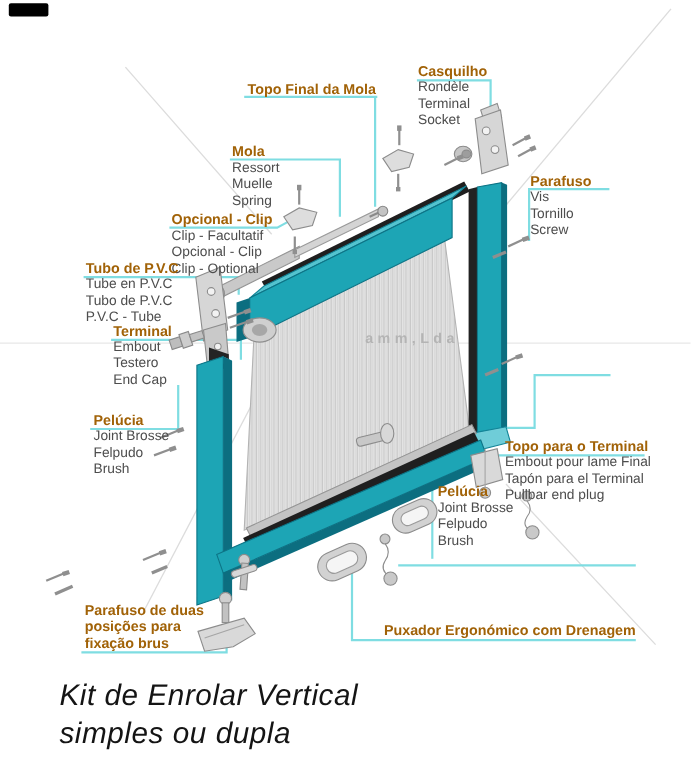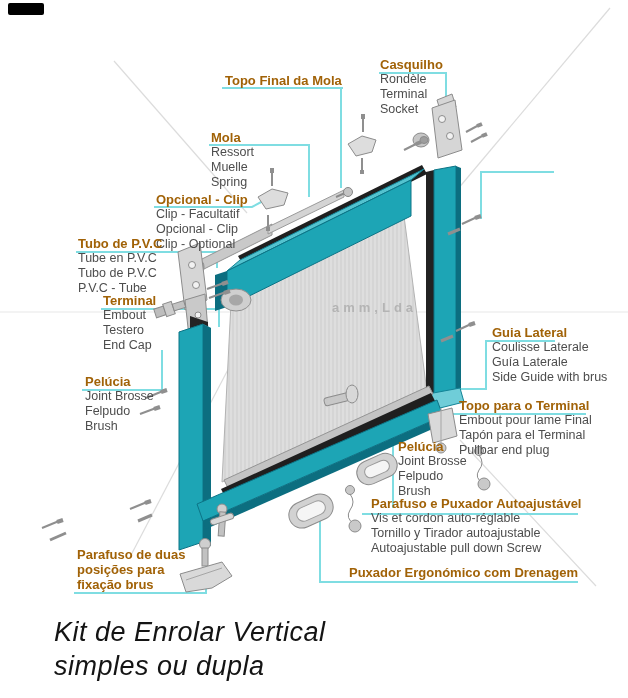--- a/index.html
+++ b/index.html
@@ -225,20 +225,26 @@
     <div class="b">Topo Final da Mola</div>
   </div>
 
   <div class="lbl" style="left:380px;top:57px">
     <div class="b">Casquilho</div>
     <div>Rondèle</div>
     <div>Terminal</div>
     <div>Socket</div>
   </div>
 
+  <div class="lbl" style="left:482px;top:157px">
+    <div class="b">Parafuso</div>
+    <div>Vis</div>
+    <div>Tornillo</div>
+    <div>Screw</div>
+  </div>
 
   <div class="lbl" style="left:211px;top:130px">
     <div class="b">Mola</div>
     <div>Ressort</div>
     <div>Muelle</div>
     <div>Spring</div>
   </div>
 
   <div class="lbl" style="left:156px;top:192px">
     <div class="b">Opcional - Clip</div>
@@ -267,47 +273,35 @@
     <div>Felpudo</div>
     <div>Brush</div>
   </div>
 
   <div class="lbl" style="left:77px;top:547px">
     <div class="b">Parafuso de duas</div>
     <div class="b">posições para</div>
     <div class="b">fixação brus</div>
   </div>
 
-  <div class="lbl" style="left:492px;top:325px">
-    <div class="b">Guia Lateral</div>
-    <div>Coulisse Laterale</div>
-    <div>Guía Laterale</div>
-    <div>Side Guide with brus</div>
-  </div>
 
   <div class="lbl" style="left:459px;top:398px">
     <div class="b">Topo para o Terminal</div>
     <div>Embout pour lame Final</div>
     <div>Tapón para el Terminal</div>
     <div>Pullbar end plug</div>
   </div>
 
   <div class="lbl" style="left:398px;top:439px">
     <div class="b">Pelúcia</div>
     <div>Joint Brosse</div>
     <div>Felpudo</div>
     <div>Brush</div>
   </div>
 
-  <div class="lbl" style="left:371px;top:496px">
-    <div class="b">Parafuso e Puxador Autoajustável</div>
-    <div>Vis et cordon auto-réglable</div>
-    <div>Tornillo y Tirador autoajustable</div>
-    <div>Autoajustable pull down Screw</div>
-  </div>
 
   <div class="lbl" style="left:349px;top:565px">
     <div class="b">Puxador Ergonómico com Drenagem</div>
   </div>
 
   <div class="title">
     <div>Kit de Enrolar Vertical</div>
     <div>simples ou dupla</div>
   </div>
 

